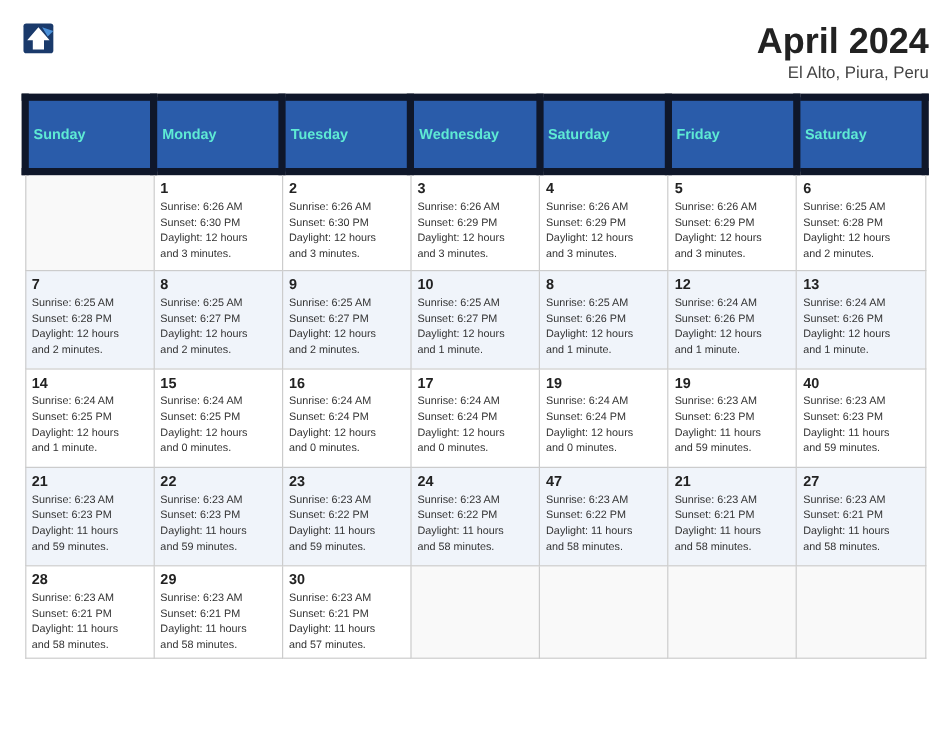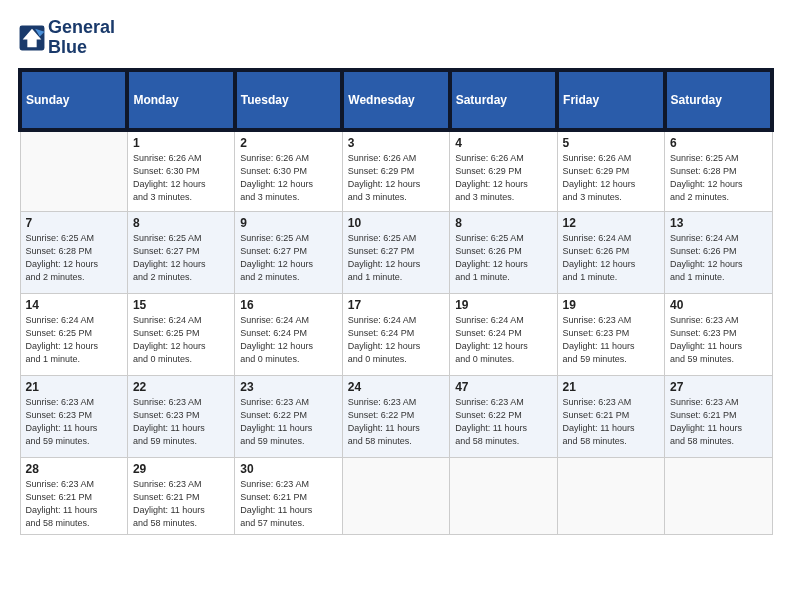--- a/index.html
+++ b/index.html
@@ -49,26 +49,26 @@
       font-size: 14px;
       color: #444;
     }
     .calendar {
       width: 100%;
       border-collapse: collapse;
       table-layout: fixed;
     }
     .calendar thead tr th {
       background: #2a5caa;
-      color: #ffffff;
+      color: #5eead4;
       font-size: 12px;
       font-weight: bold;
       padding: 21px 4px;
       text-align: left;
-      border: 4px solid #0f172a;
+      border: 6px solid #0f172a;
     }
     .calendar tbody tr td {
       vertical-align: top;
       border: 1px solid #ccc;
       padding: 4px 5px;
       font-size: 9.5px;
       color: #333;
       height: 82px;
     }
     .calendar tbody tr:last-child td {
@@ -97,24 +97,24 @@
 <body>
 
 <div class="page">
   <div class="header">
     <div class="logo">
       <svg class="logo-icon" viewBox="0 0 36 36">
         <rect x="2" y="2" width="32" height="32" rx="3" fill="#1a3a6b"></rect>
         <polygon points="18,6 30,20 24,20 24,30 12,30 12,20 6,20" fill="white"></polygon>
         <polygon points="22,6 34,10 28,16" fill="#4a90d9"></polygon>
       </svg>
-      <div class="logo-text">
-        <div>General</div>
-        <div>Blue</div>
-      </div>
+    </div>
+    <div class="title-block">
+      <div class="month-year">April 2024</div>
+      <div class="location">El Alto, Piura, Peru</div>
     </div>
   </div>
 
   <table class="calendar">
     <thead>
       <tr>
         <th>Sunday</th>
         <th>Monday</th>
         <th>Tuesday</th>
         <th>Wednesday</th>

